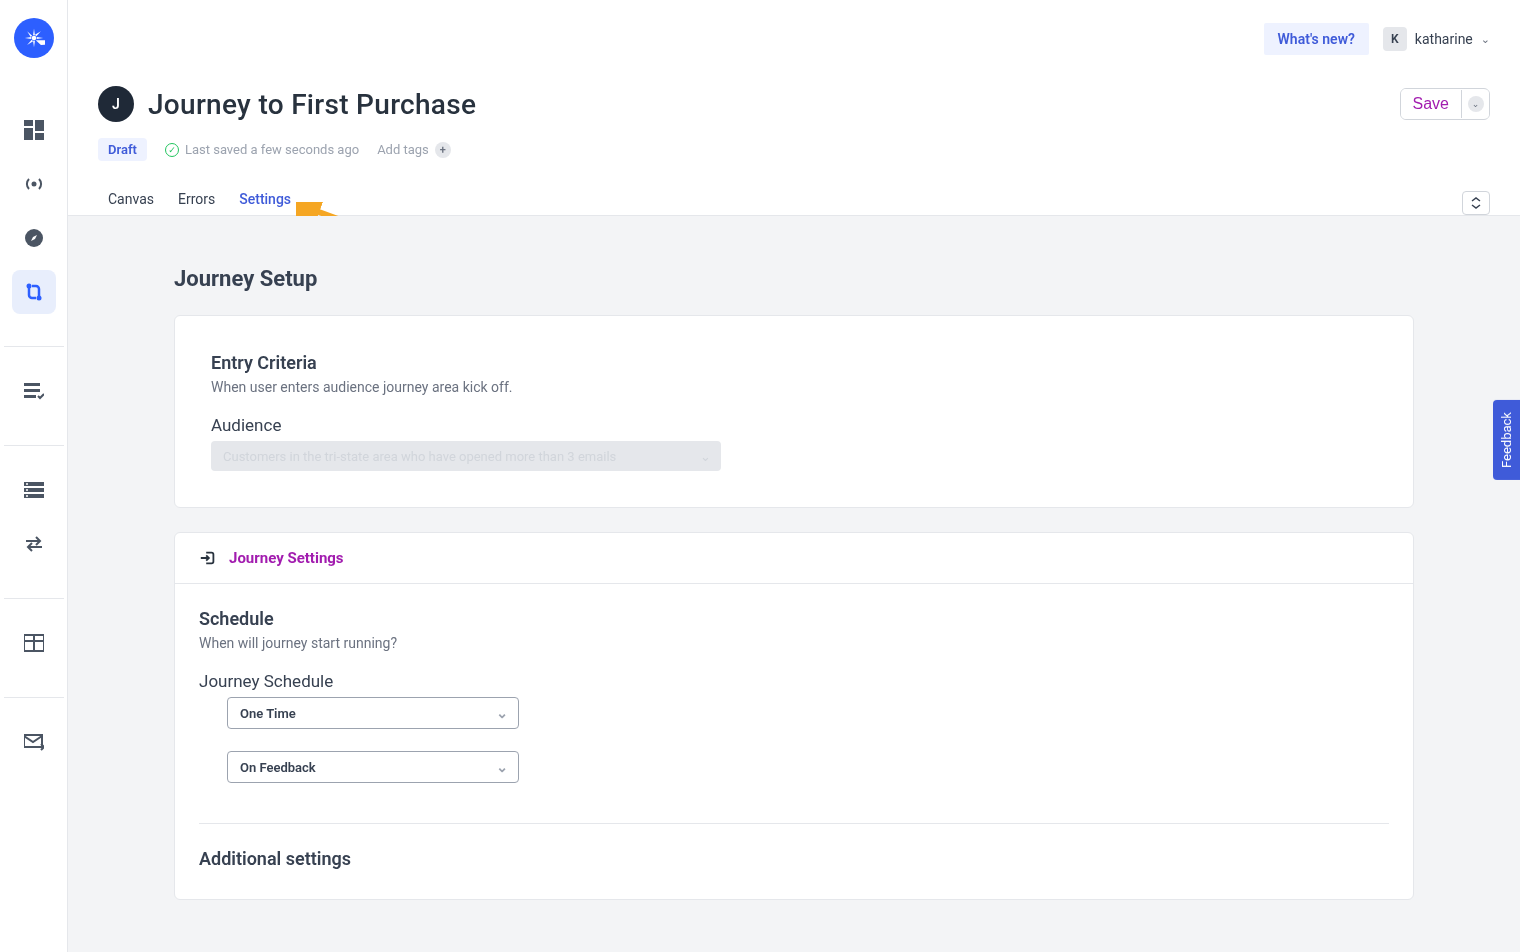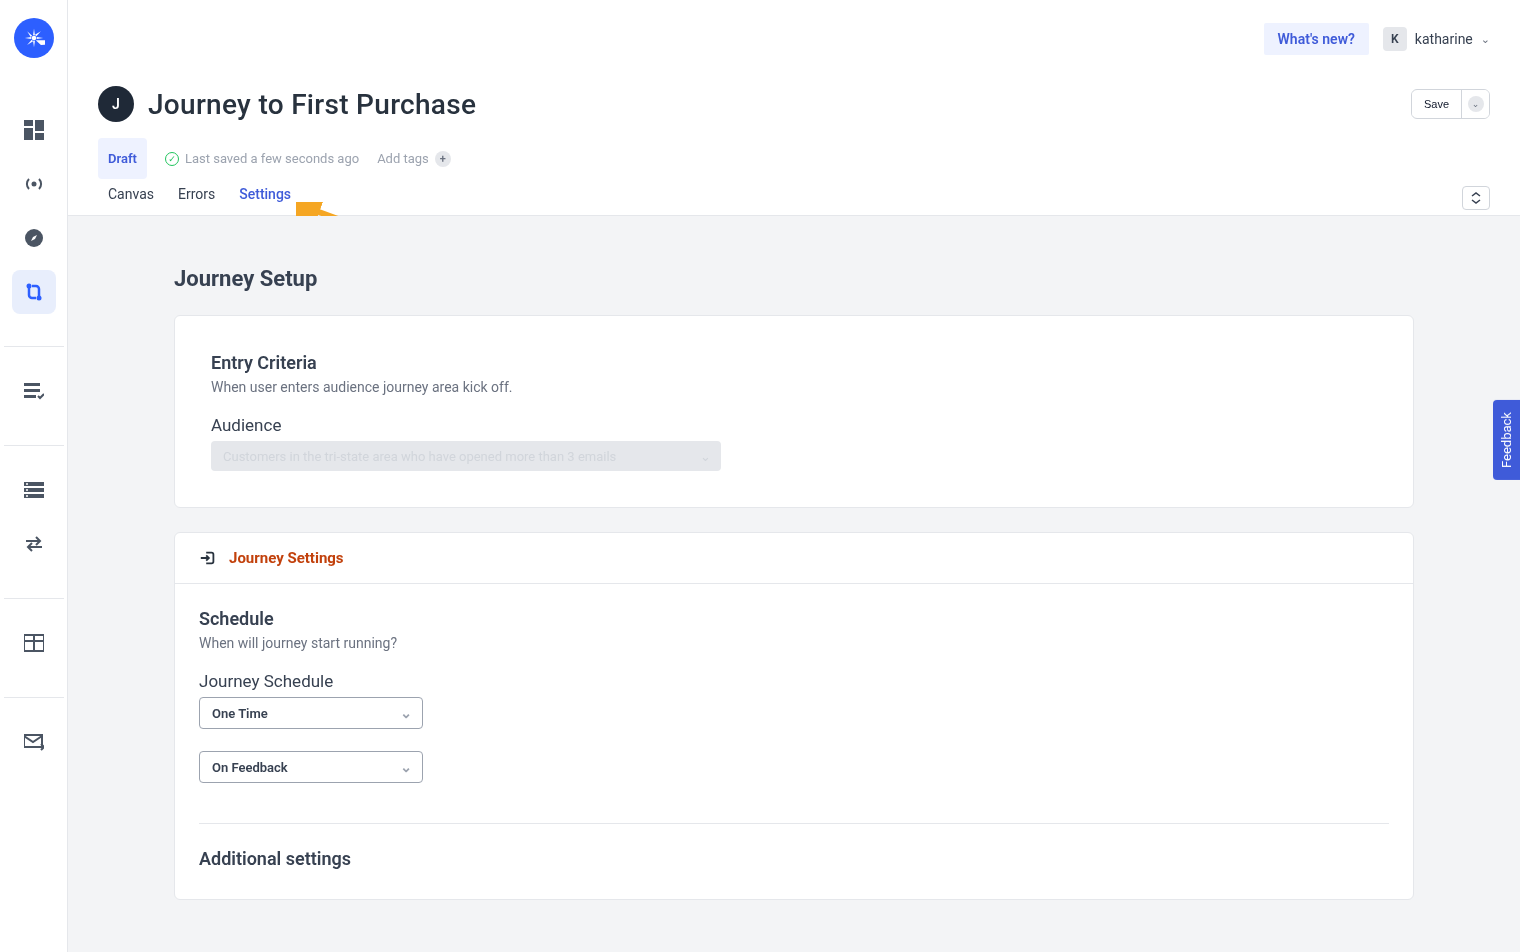--- a/index.html
+++ b/index.html
@@ -127,25 +127,25 @@
   .save-group {
     margin-left: auto;
     display: flex;
     align-items: center;
     border: 1px solid #d1d5db;
     border-radius: 6px;
     overflow: hidden;
   }
   .save-btn {
     padding: 6px 12px;
-    font-size: 11px;
+    font-size: 16px;
     background: #fff;
     border: none;
     cursor: pointer;
-    color: #0f172a;
+    color: #a21caf;
   }
   .save-dd {
     width: 28px;
     height: 28px;
     border-left: 1px solid #d1d5db;
     background: #fff;
     display: flex;
     align-items: center;
     justify-content: center;
     cursor: pointer;
@@ -164,21 +164,21 @@
     display: flex;
     align-items: center;
     gap: 18px;
     margin-top: 16px;
   }
   .draft-badge {
     background: #eef2ff;
     color: #3f5bd9;
     font-weight: 600;
     font-size: 13px;
-    padding: 13px 10px;
+    padding: 4px 10px;
     border-radius: 4px;
   }
   .saved-text {
     color: #9ca3af;
     font-size: 13px;
     display: flex;
     align-items: center;
     gap: 6px;
   }
   .check-circle {
@@ -211,21 +211,21 @@
     font-weight: 600;
   }
   
   .tabs-row {
     position: absolute;
     left: 68px;
     top: 180px;
     right: 0;
     height: 36px;
     display: flex;
-    align-items: center;
+    align-items: flex-end;
     border-bottom: 1px solid #e5e7eb;
     padding-left: 40px;
     padding-right: 30px;
   }
   .tab {
     margin-right: 24px;
     font-size: 14px;
     color: #374151;
     cursor: pointer;
     padding-bottom: 8px;
@@ -314,38 +314,39 @@
     color: #d1d5db;
   }
   .settings-header {
     display: flex;
     align-items: center;
     gap: 12px;
     padding: 16px 24px;
     border-bottom: 1px solid #e5e7eb;
     font-weight: 700;
     font-size: 15px;
-    color: #c2410c;
+    color: #a21caf;
   }
   .card.no-pad { padding: 0; }
   .card-body { padding: 24px; }
   .select-box {
-    width: 224px;
+    width: 292px;
     height: 32px;
     border: 1px solid #9ca3af;
     border-radius: 4px;
     display: flex;
     align-items: center;
     padding: 4px 12px;
     font-size: 13px;
     font-weight: 600;
     color: #374151;
     position: relative;
     cursor: pointer;
     margin-bottom: 22px;
+    margin-left: 28px;
   }
   .select-box::after {
     content: "⌄";
     position: absolute;
     right: 10px;
     color: #9ca3af;
     font-size: 14px;
   }
   .divider {
     height: 1px;

